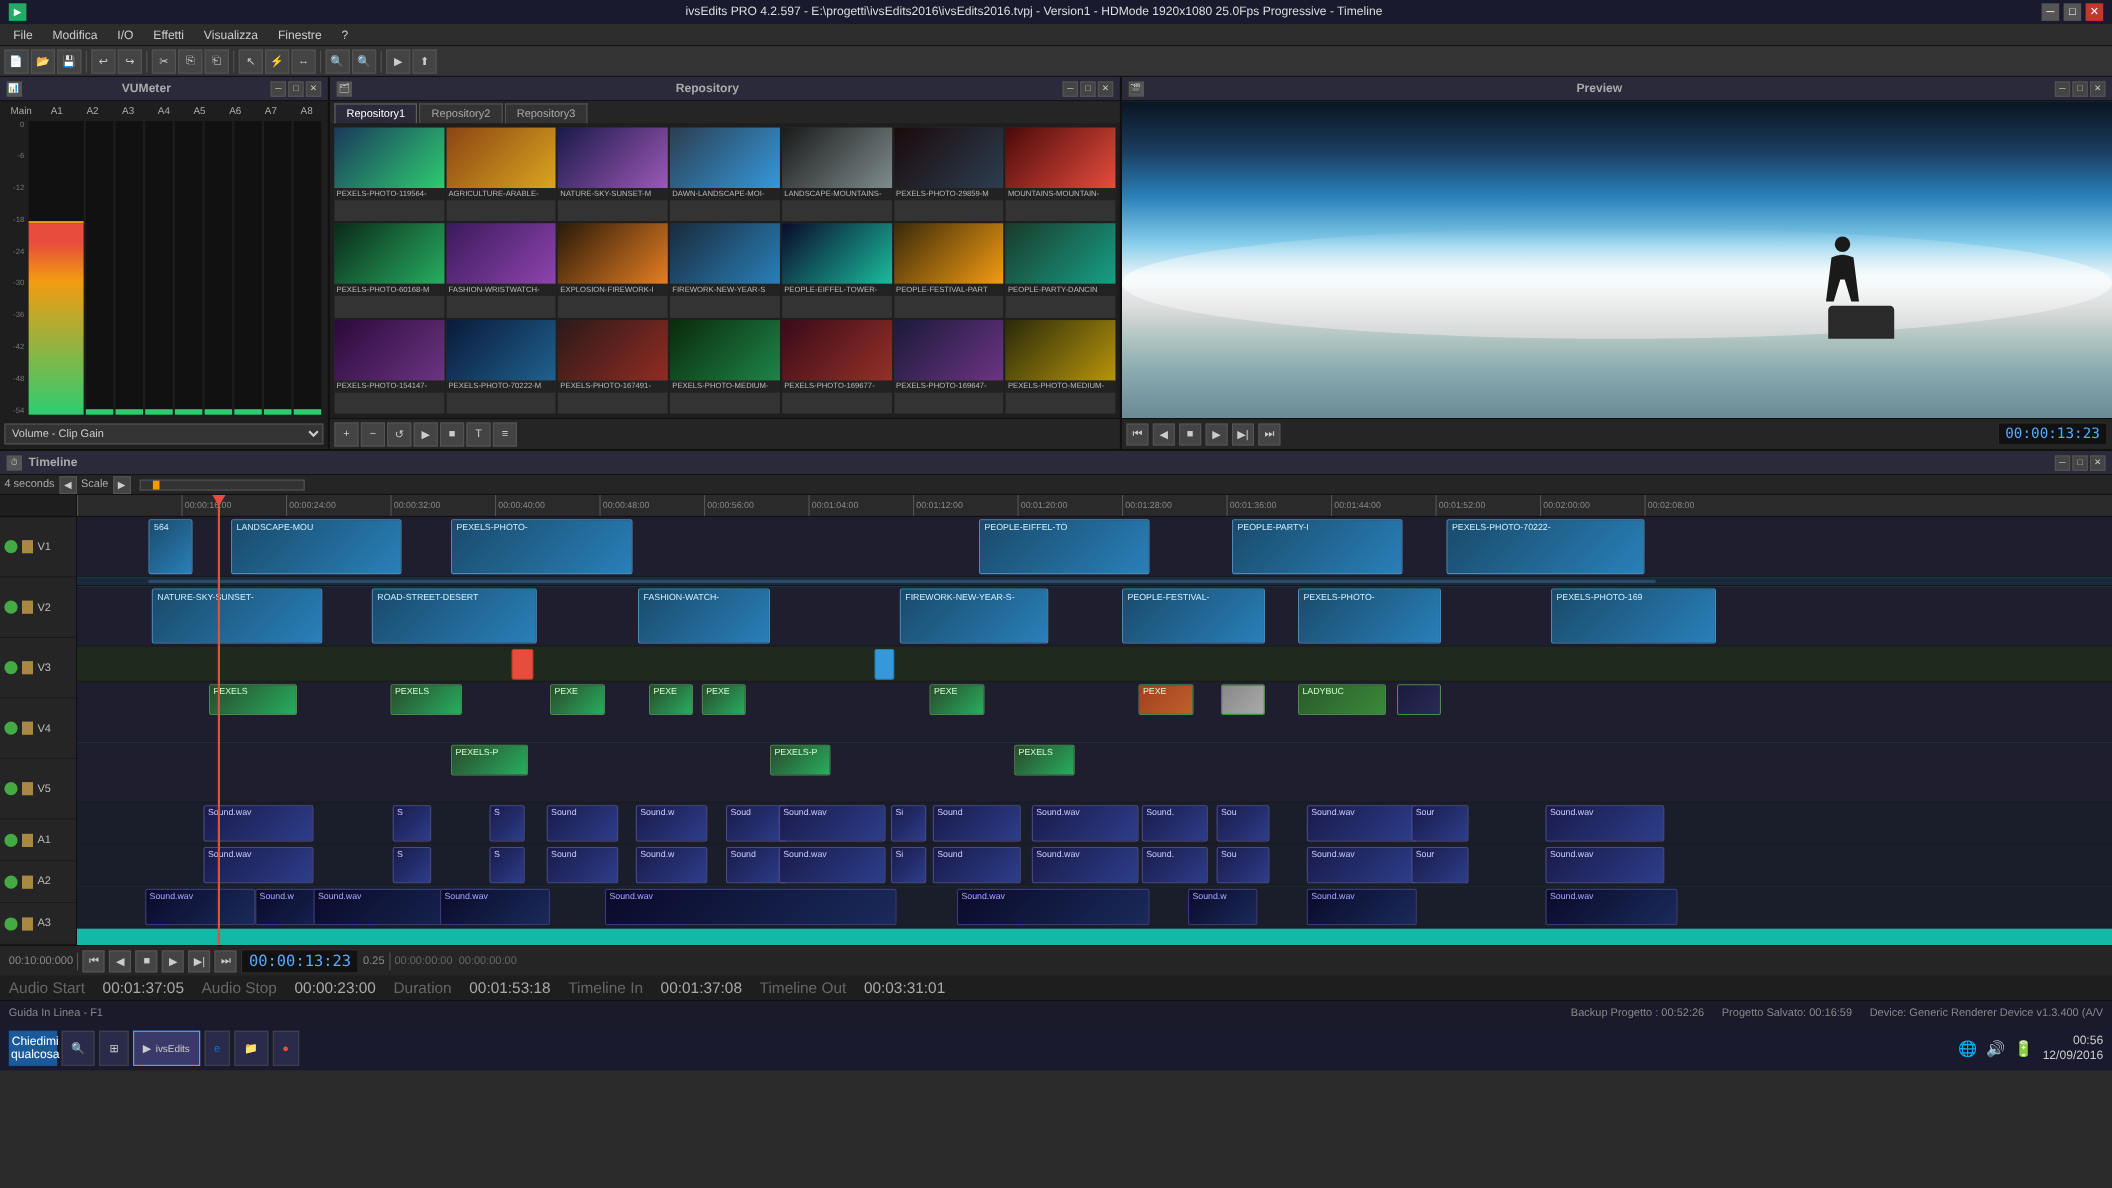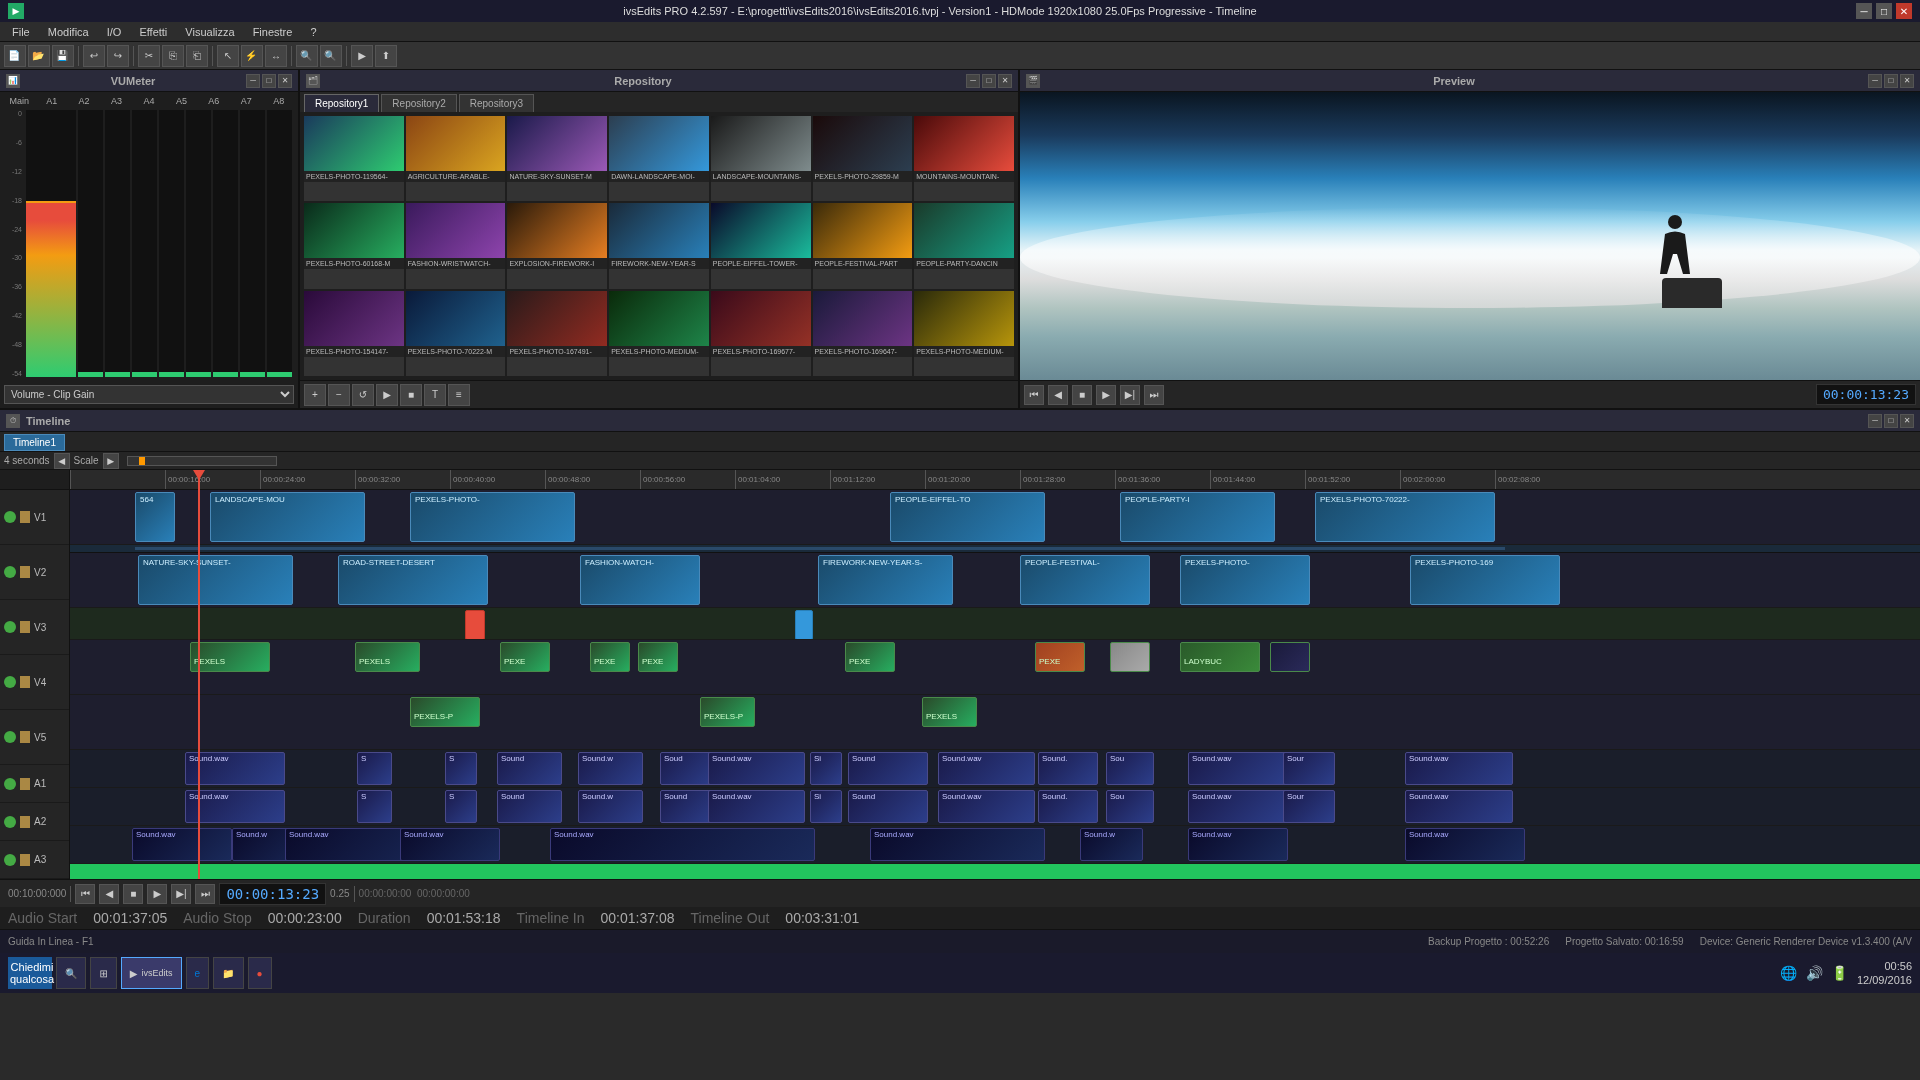--- a/index.html
+++ b/index.html
@@ -372,21 +372,21 @@
     .track-name {
       font-size: 10px;
       color: #bbb;
     }
 
     #timeline-tracks {
       flex: 1;
       overflow-x: auto;
       overflow-y: auto;
       position: relative;
-      background: #22c55e;
+      background: #14b8a6;
     }
 
     #tracks-container {
       width: 2200px;
       position: relative;
     }
 
     
     #timecode-ruler {
       height: 20px;
@@ -436,21 +436,21 @@
       border: 1px solid #4a8aba;
       color: #cef;
       height: 50px;
       padding: 2px 4px;
     }
     .clip-video-sm {
       background: linear-gradient(135deg, #2a4a2a, #27ae60);
       border: 1px solid #4a8a4a;
       color: #cfc;
       height: 28px;
-      padding: 14px 3px;
+      padding: 1px 3px;
     }
     .clip-audio {
       background: linear-gradient(135deg, #1a1a4a, #2c3e8a);
       border: 1px solid #4a4a8a;
       color: #ccf;
       height: 33px;
       padding: 1px 3px;
     }
     .clip-audio-long {
       background: linear-gradient(135deg, #0a0a2a, #1a2a5a);
@@ -875,23 +875,20 @@
       <span style="width:14px;height:14px;background:#555;display:inline-flex;align-items:center;justify-content:center;font-size:8px;">⏱</span>
       <span class="panel-title">Timeline</span>
     </div>
     <div class="panel-controls">
       <button class="panel-btn">─</button>
       <button class="panel-btn">□</button>
       <button class="panel-btn">✕</button>
     </div>
   </div>
 
-  <div id="timeline-tabs">
-    <div class="timeline-tab">Timeline1</div>
-  </div>
 
   <div id="timeline-scale-row">
     <span class="scale-label">4 seconds</span>
     <button style="width:16px;height:16px;background:#444;border:1px solid #555;color:#ccc;font-size:9px;cursor:pointer;">◀</button>
     <span class="scale-label">Scale</span>
     <button style="width:16px;height:16px;background:#444;border:1px solid #555;color:#ccc;font-size:9px;cursor:pointer;">▶</button>
     <div style="position:relative;width:150px;height:10px;background:#333;border:1px solid #555;margin-left:4px;">
       <div style="position:absolute;left:8%;top:0;bottom:0;width:6px;height:100%;background:#f90;cursor:pointer;"></div>
     </div>
   </div>

